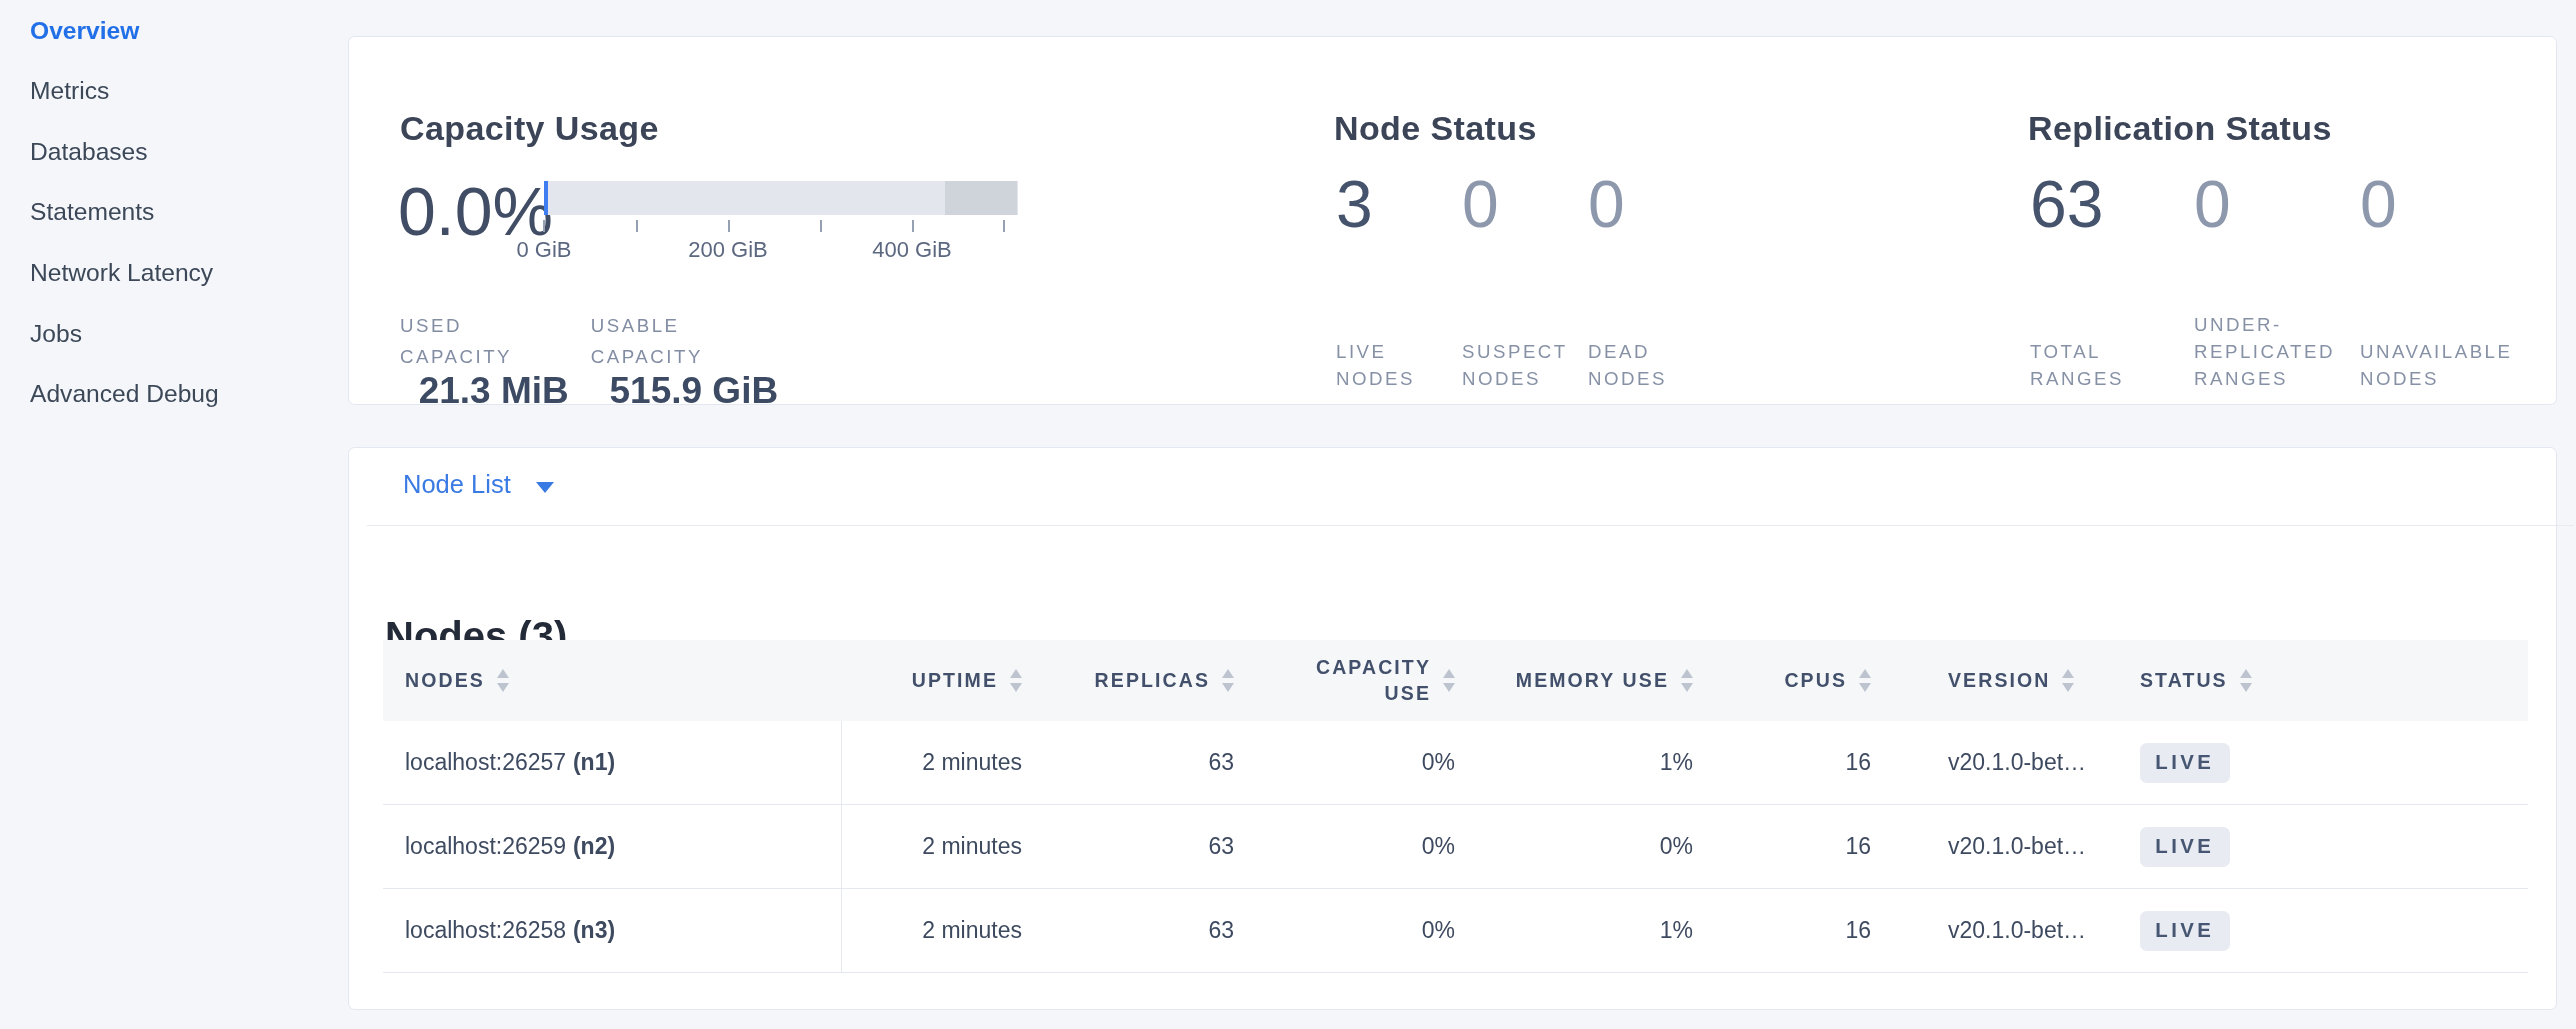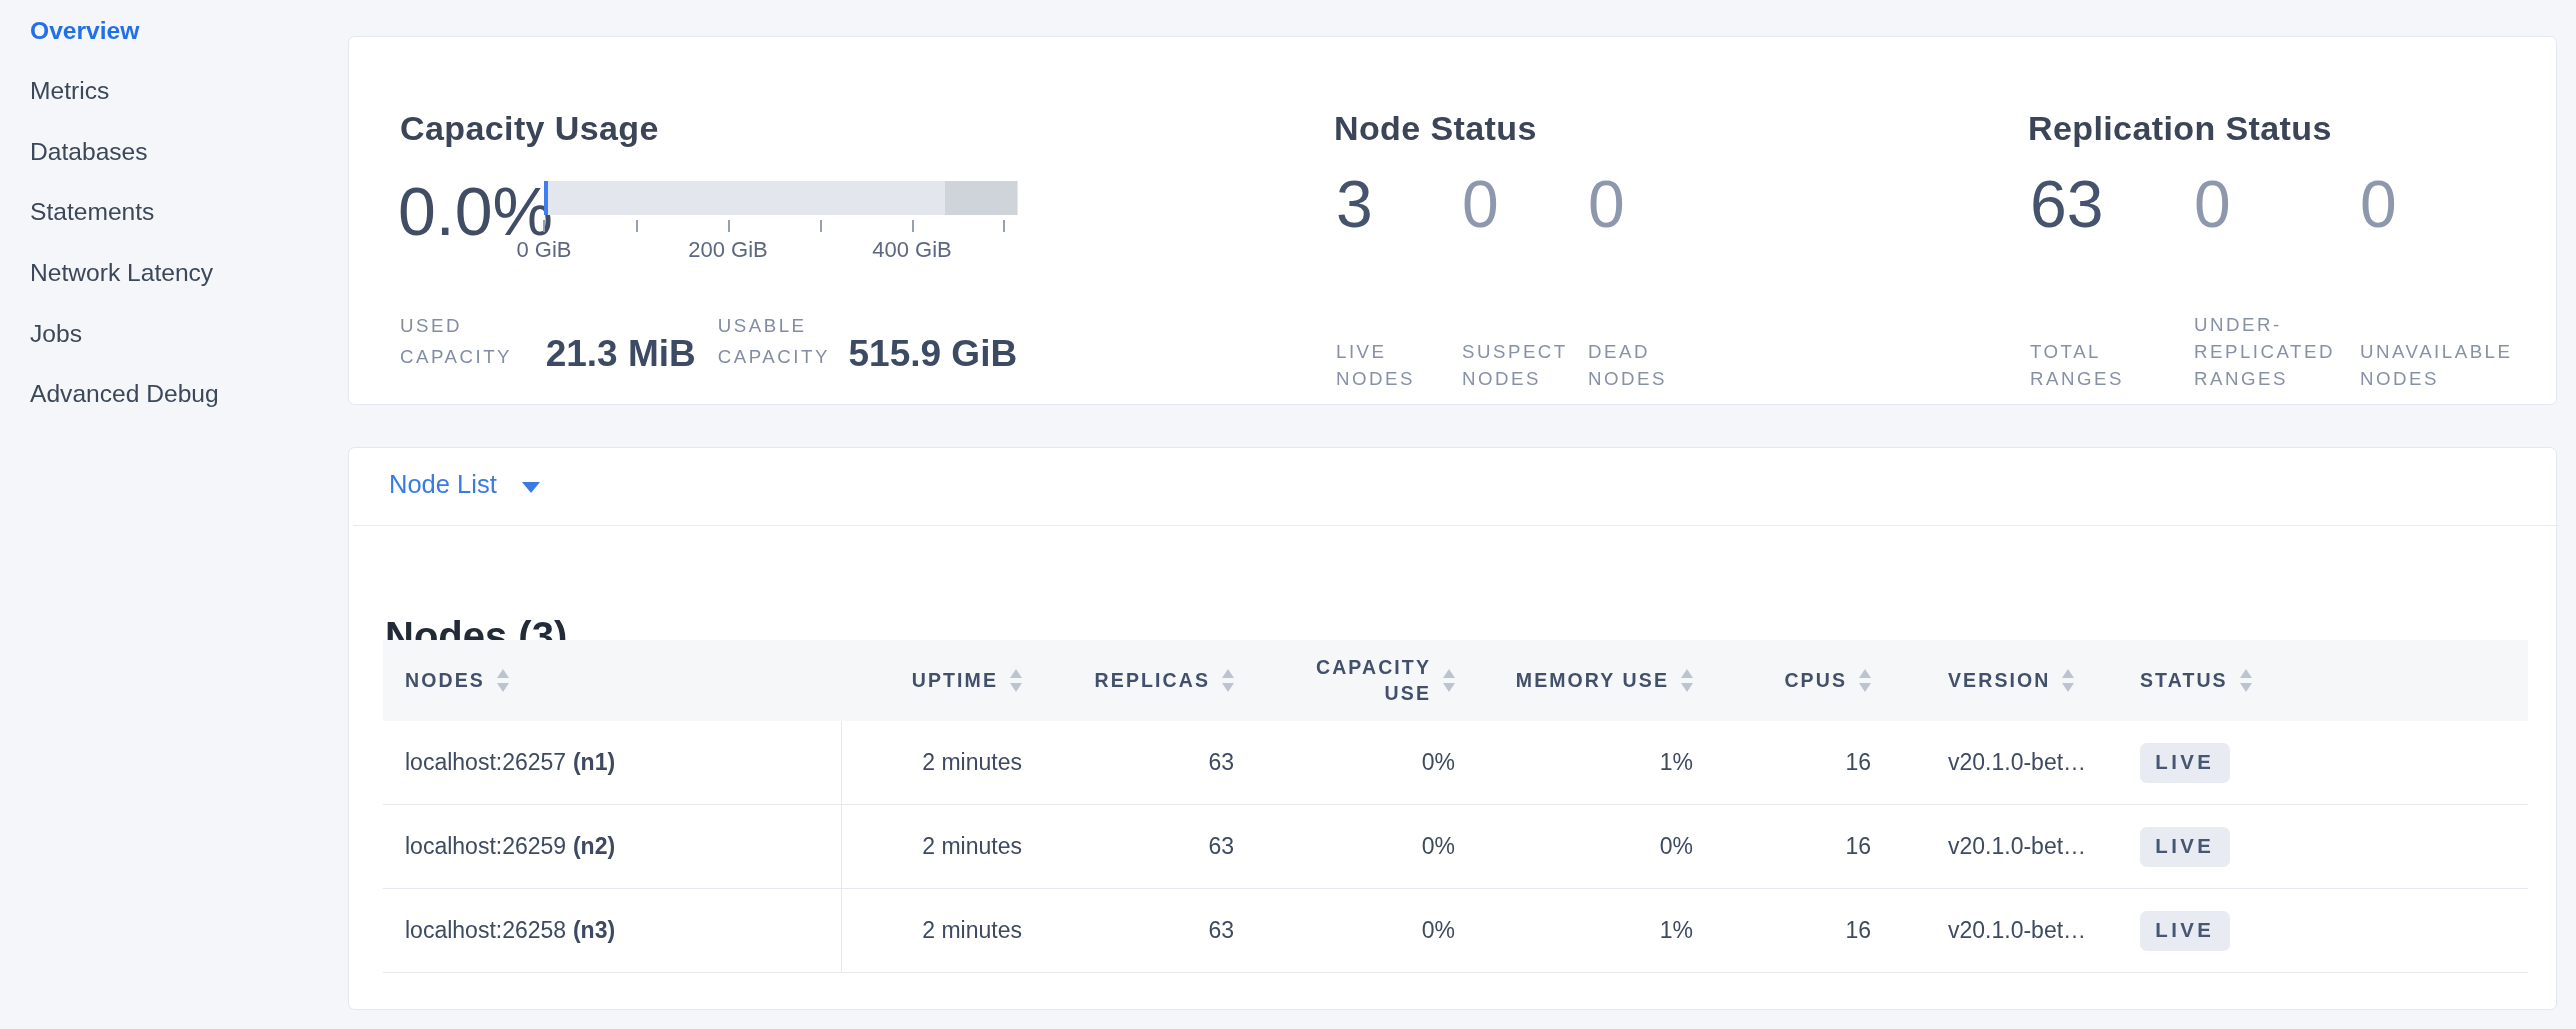--- a/index.html
+++ b/index.html
@@ -25,36 +25,36 @@
   #repl-title{left:1679px;top:44px;}
   #cap-pct{position:absolute;left:49px;top:134px;font-size:68px;line-height:1.2;font-weight:500;color:#404d64;}
   #cap-bar{position:absolute;left:195px;top:144px;width:474px;height:34px;background:#e3e6ec;}
   #cap-bar .dark{position:absolute;left:401px;top:0;width:72px;height:34px;background:#cfd3da;}
   #cap-bar .used{position:absolute;left:0;top:0;width:4.2px;height:34px;background:#3e7ef0;}
   .tick{position:absolute;top:183px;width:1.7px;height:12px;background:#96a0b3;}
   .tick-label{position:absolute;top:200px;width:136px;text-align:center;font-size:22px;color:#5c6880;}
   #cap-stats{position:absolute;left:51px;top:273px;display:flex;align-items:flex-end;}
   .stat-label{font-size:18.7px;letter-spacing:2.5px;line-height:31px;color:#828da3;white-space:pre-line;}
   .stat-value{font-size:37px;font-weight:700;color:#3c4a63;line-height:37px;margin-left:18.7px;}
-  #cap-stats .group{display:flex;align-items:flex-end;}
+  #cap-stats .group{display:flex;flex-direction:column;}
   #cap-stats .group + .group{margin-left:22px;}
   
   .metrics{position:absolute;top:134px;display:flex;}
   #node-metrics{left:987px;}
   #repl-metrics{left:1681px;}
   .metric{display:flex;flex-direction:column;height:221px;}
   #node-metrics .metric{width:126px;}
   #repl-metrics .metric:nth-child(1){width:164px;}
   #repl-metrics .metric:nth-child(2){width:166px;}
   #repl-metrics .metric:nth-child(3){width:187px;}
   .metric-value{font-size:66px;line-height:66px;font-weight:500;color:#46536c;}
   .metric.dim .metric-value{color:#8e98ad;}
   .metric-label{margin-top:auto;font-size:18.7px;letter-spacing:2.5px;line-height:27px;color:#8791a6;white-space:pre-line;}
   
-  #nodelist-bar{position:absolute;left:4px;top:0;width:100%;height:78px;border-bottom:1.7px solid #e9ebf1;box-sizing:border-box;}
+  #nodelist-bar{position:absolute;left:18px;top:0;width:100%;height:78px;border-bottom:1.7px solid #e9ebf1;box-sizing:border-box;}
   #nodelist-link{position:absolute;left:36px;top:22px;font-size:25.5px;color:#3a7ae3;cursor:pointer;display:flex;align-items:center;}
   #nodelist-caret{width:0;height:0;margin-left:25.5px;margin-top:5.1px;
     border-left:9.3px solid transparent;border-right:9.3px solid transparent;border-top:11px solid #3a7ae3;}
   #nodes-heading{position:absolute;left:36px;top:126px;font-size:40px;font-weight:600;color:#242b38;}
   
   table{position:absolute;left:34px;top:192px;width:2145px;border-collapse:collapse;table-layout:fixed;}
   thead th{background:#f6f7f9;height:81px;font-size:19.5px;font-weight:700;letter-spacing:2.1px;
            color:#42506b;vertical-align:middle;padding:0;}
   .hflex{display:flex;align-items:center;gap:12px;}
   .h-start{justify-content:flex-start;}

